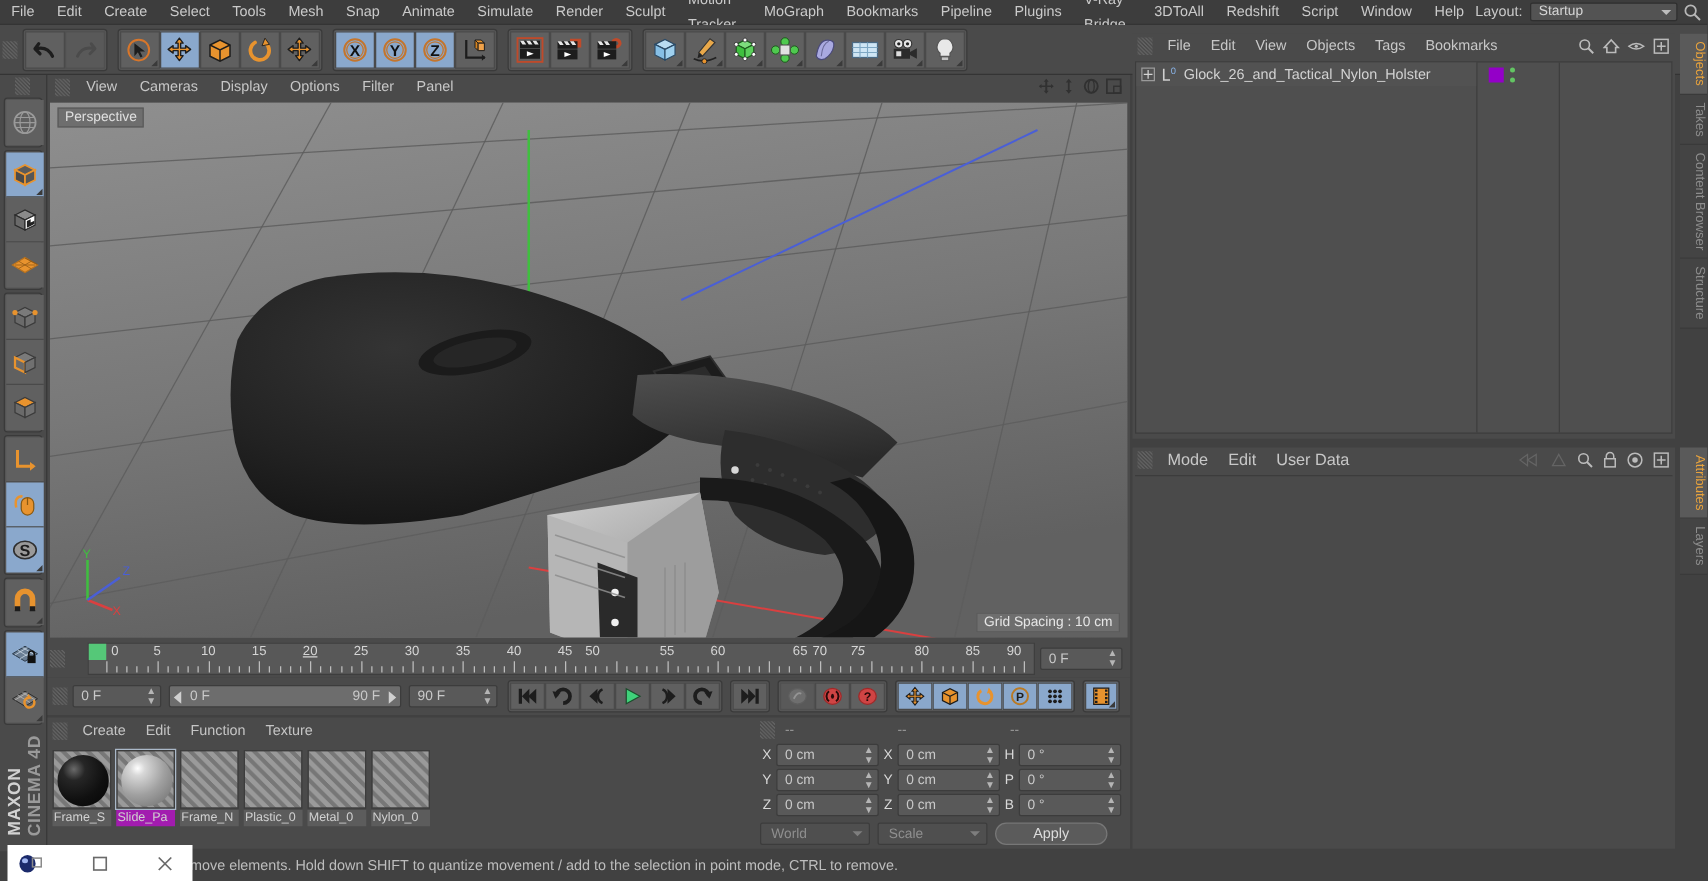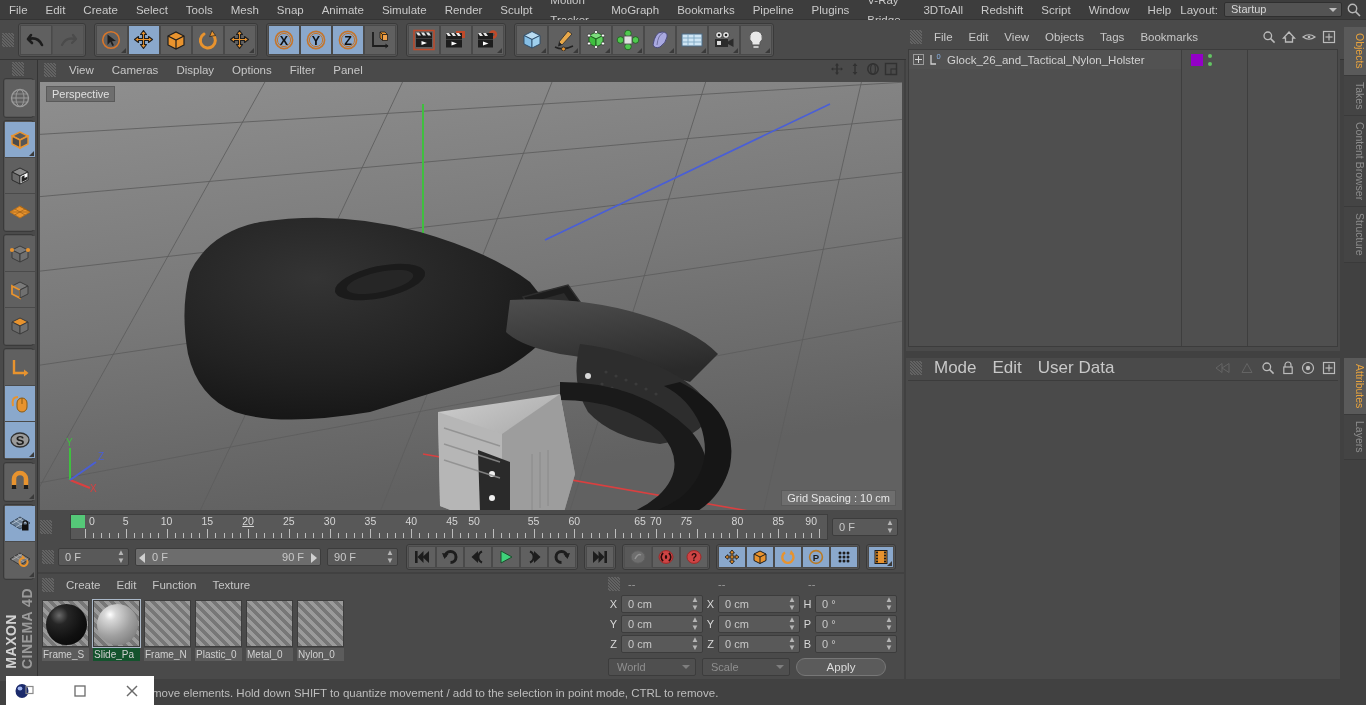--- a/index.html
+++ b/index.html
@@ -152,21 +152,21 @@
   .mat .sw{
     width:47px;height:47px;
     background-image:linear-gradient(45deg,#9a9a9a 25%,#777 25%,#777 50%,#9a9a9a 50%,#9a9a9a 75%,#777 75%);
     background-size:10px 10px;position:relative;border:1px solid #3c3c3c;
   }
   .mat .ball{ position:absolute;left:3px;top:3px;width:41px;height:41px;border-radius:50%; }
   .mat .nm{
     margin-top:1px;font-size:10px;color:#d0d0d0;background:#5c5c5c;
     overflow:hidden;white-space:nowrap;text-overflow:clip;padding:0 1px;height:13px;line-height:13px;
   }
-  .mat.sel .nm{ background:#14532d; }
+  .mat.sel .nm{ background:#a21caf; }
   .mat.sel .sw{ outline:1px solid #aab8c8; }
 
   
   #coord{ position:absolute;left:604px;top:574px;width:300px;height:105px;background:#4a4a4a;}
   #coord-head{ display:flex;align-items:center;height:20px;padding-left:4px;font-size:11px;color:#9b9b9b;}
   #coord-head .d{ width:90px;text-align:left;padding-left:4px; }
   .crow{ display:flex;align-items:center;height:20px;padding-left:4px;gap:2px;}
   .crow .ax{ width:11px;font-size:11px;color:#d8d8d8;text-align:center;}
   .crow .numfield{ width:82px;min-width:0;}
   #coord-foot{ display:flex;align-items:center;height:22px;padding-left:4px;gap:6px;margin-top:2px;}
@@ -200,21 +200,21 @@
   .obj-tagarea{ position:absolute;left:276px;top:0;display:flex;align-items:center;height:19px;gap:5px;padding-left:6px;}
   .tag-sq{ width:12px;height:12px;background:#9400c8;}
   .tag-dots{ display:flex;flex-direction:column;justify-content:space-between;height:12px;}
   .tag-dots i{ display:block;width:4px;height:4px;border-radius:50%;background:#63c463;}
   .obj-col-sep{ position:absolute;left:272px;top:0;bottom:0;width:1px;background:#3e3e3e;}
   .obj-col-sep2{ position:absolute;left:338px;top:0;bottom:0;width:1px;background:#3e3e3e;}
 
   
   #attrpanel{ position:absolute;left:906px;top:358px;width:434px;height:321px;background:#4a4a4a;}
   #attr-menu{ height:20px;display:flex;align-items:center;padding-left:4px;position:relative;}
-  #attr-menu .mi{padding:0 8px;line-height:20px;font-size:17px;}
+  #attr-menu .mi{padding:0 8px;line-height:20px;font-size:13px;}
   #attr-tools{position:absolute;right:4px;top:3px;display:flex;gap:7px;align-items:center;opacity:.85;}
   #attr-body{ position:absolute;left:2px;top:22px;width:430px;height:296px;background:#4a4a4a;border-top:1px solid #3c3c3c;}
 
   
   #vtabs-top{ position:absolute;left:1344px;top:27px;width:22px;height:324px;}
   #vtabs-bot{ position:absolute;left:1344px;top:358px;width:22px;height:321px;}
   .vtab{
     width:22px;background:#444;color:#8d8d8d;font-size:10.5px;
     writing-mode:vertical-rl;text-align:center;padding:6px 0;border-bottom:1px solid #3a3a3a;
     white-space:nowrap;

